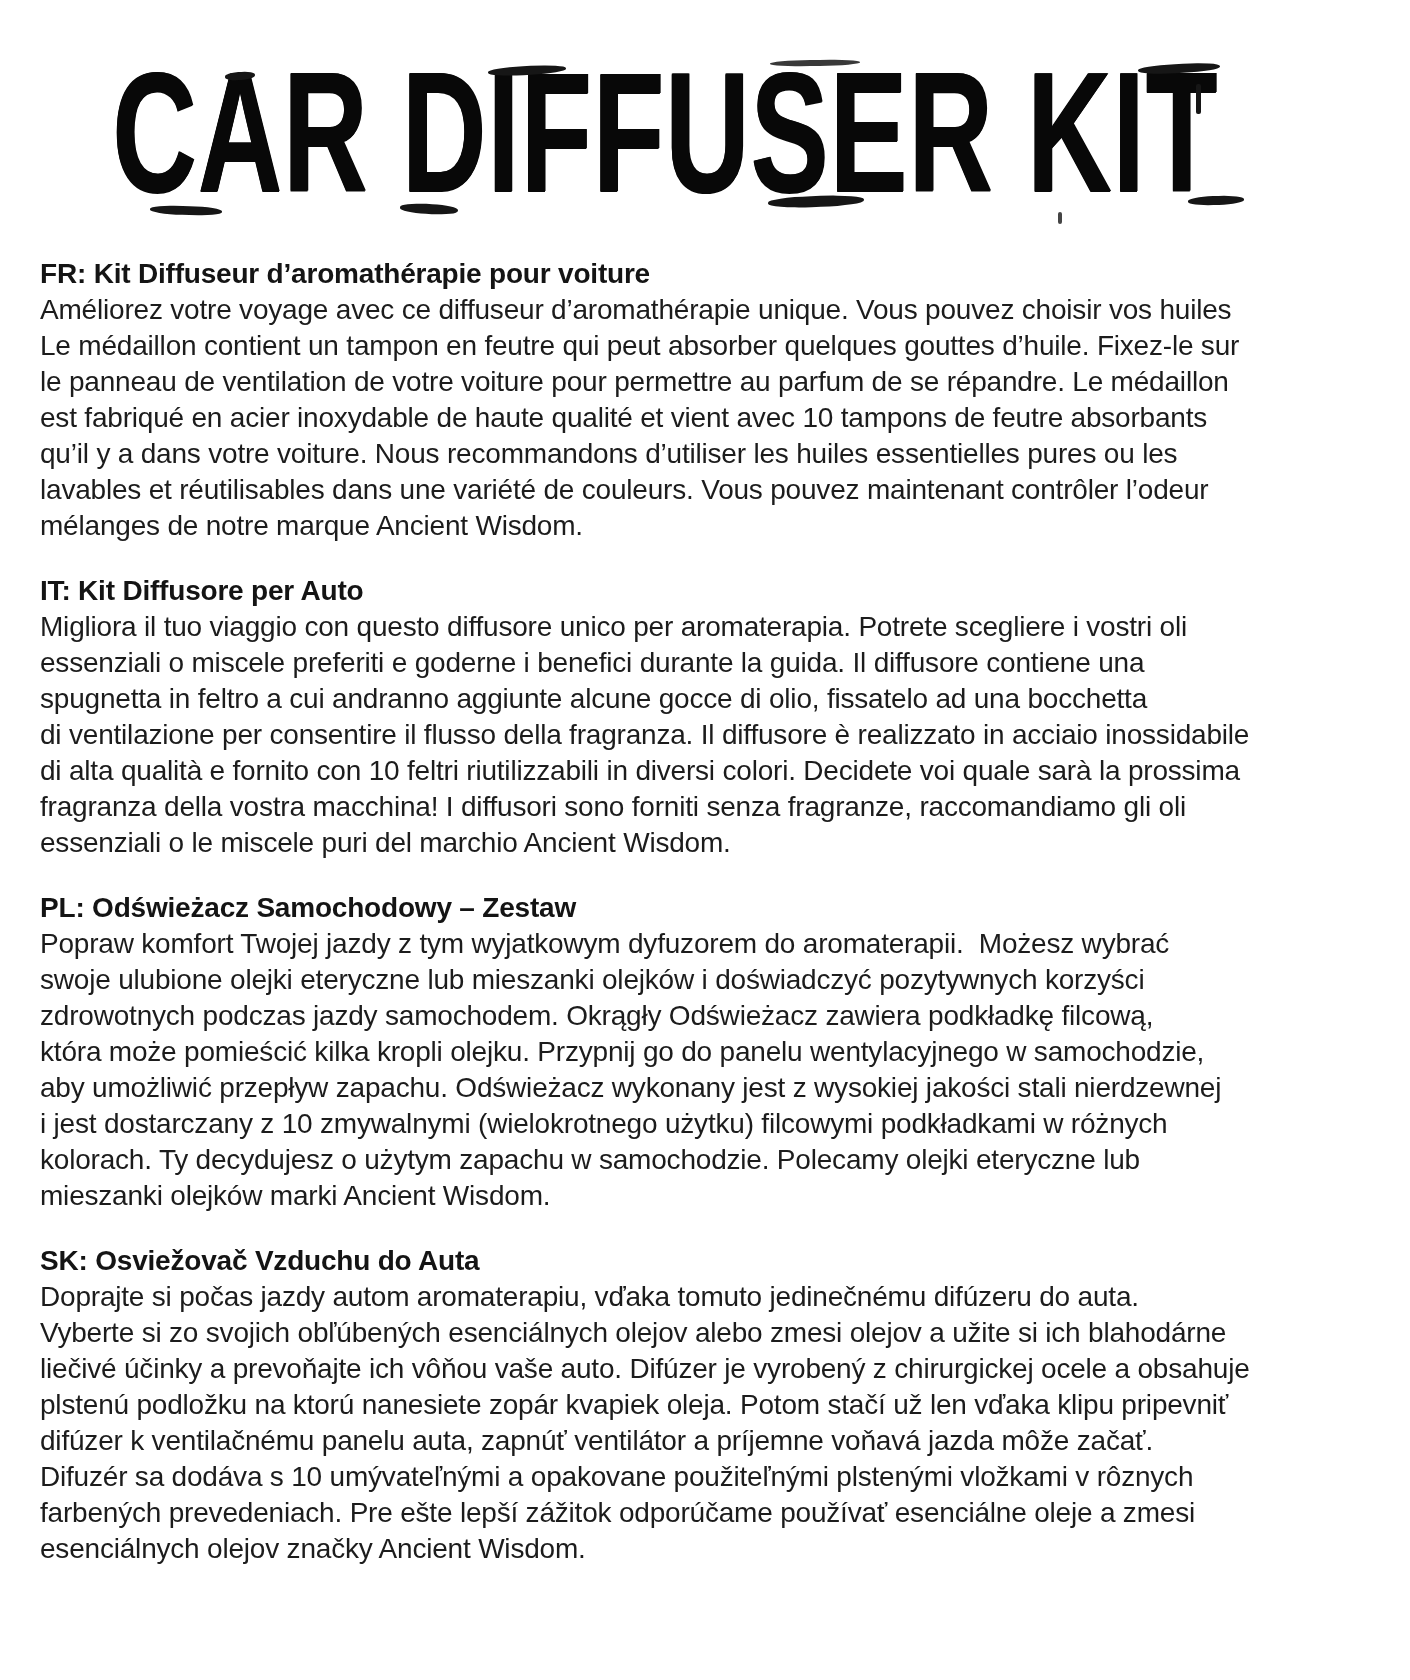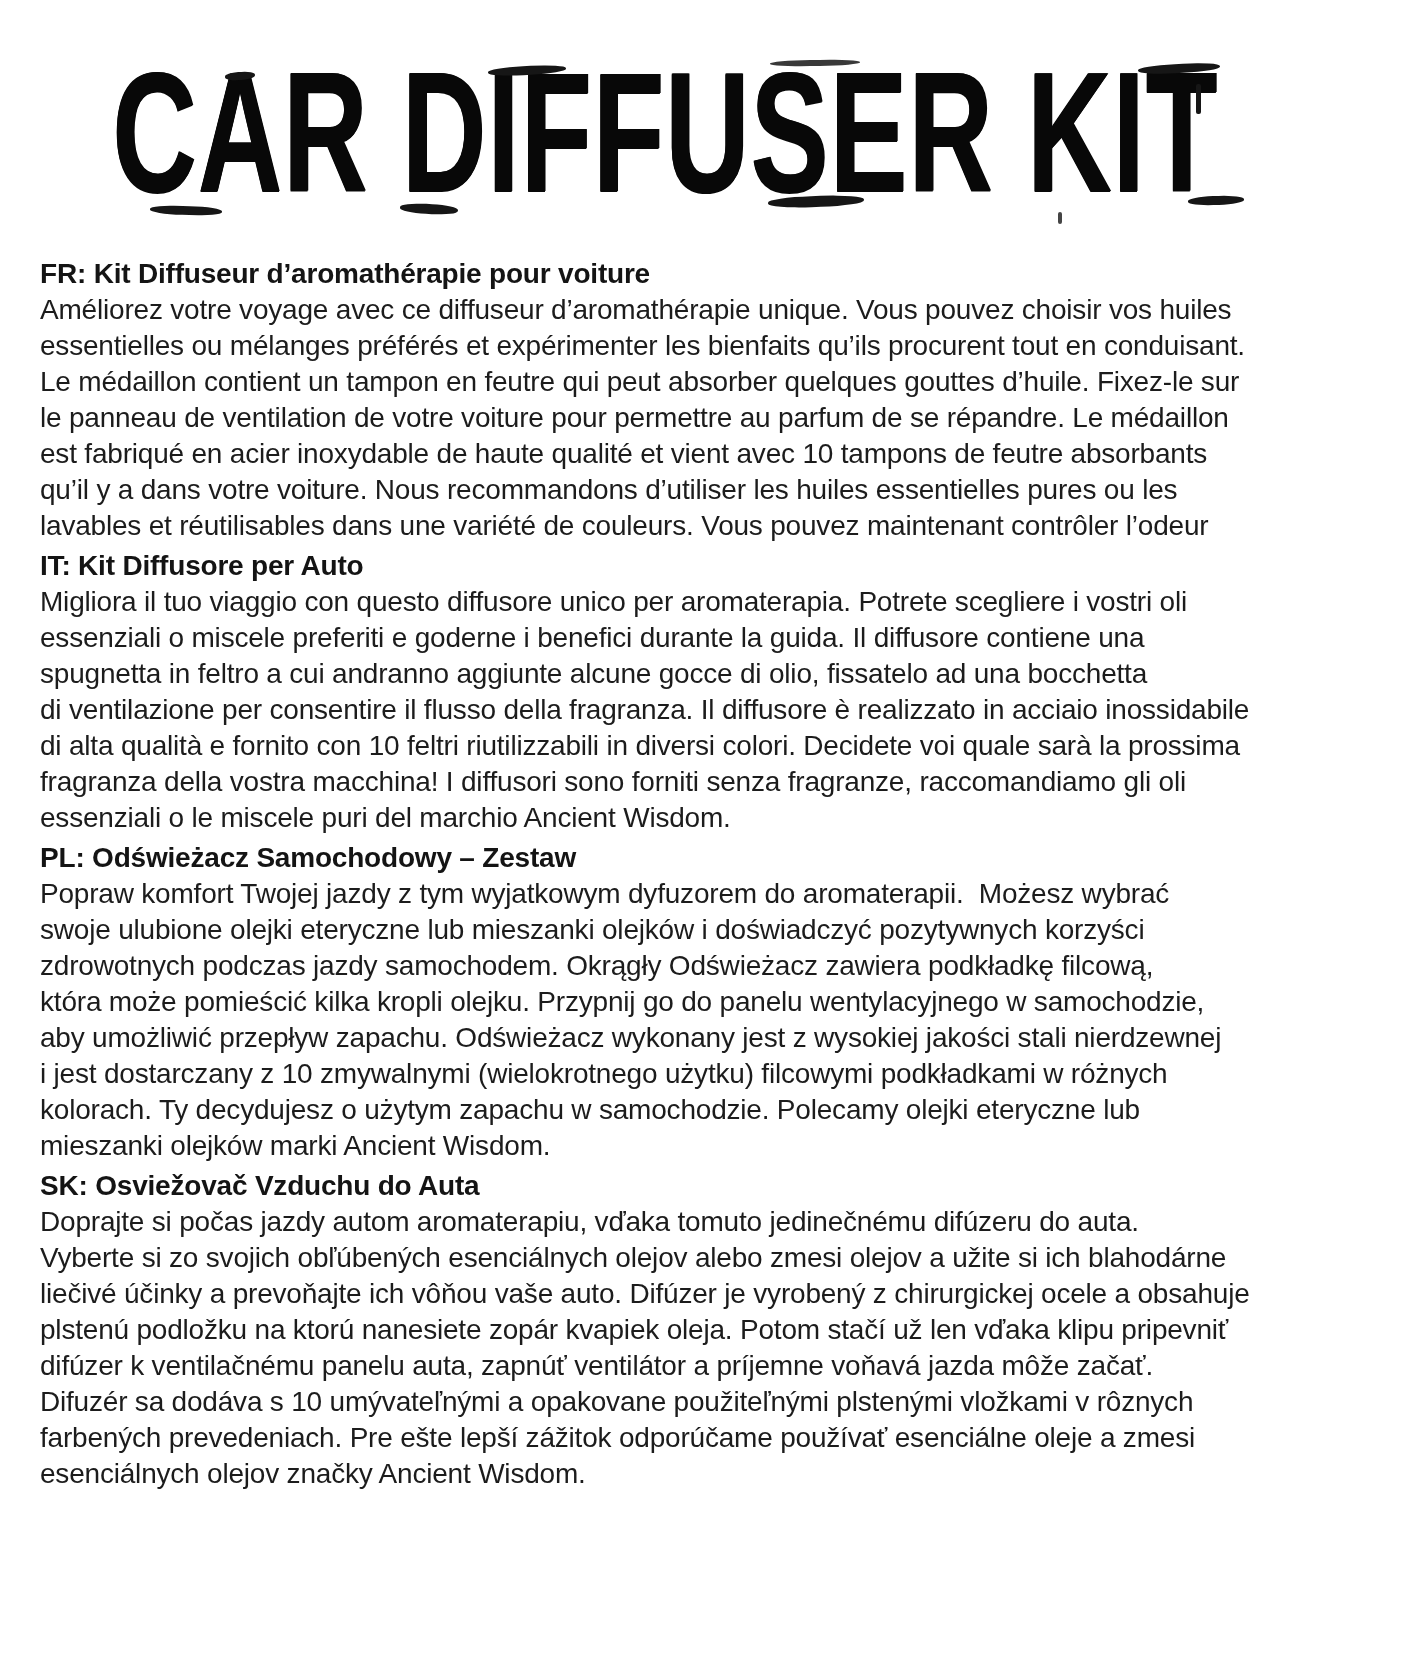--- a/index.html
+++ b/index.html
@@ -41,21 +41,21 @@
   .smudge {
     position: absolute;
     background: #161616;
     border-radius: 45%;
   }
 
   
   .content {
     padding: 0 40px 0 40px;
   }
-  .section { margin-top: 4px; }
+  .section { margin-top: 29px; }
   .section:first-child { margin-top: 31px; }
   .heading, .line {
     font-size: 28px;
     line-height: 36px;
     letter-spacing: -0.2px;
     white-space: pre;
     color: #1c1c1c;
   }
   .heading { font-weight: bold; color: #141414; }
 </style>
@@ -74,26 +74,26 @@
   <div class="smudge" style="left:768px; top:156px; width:96px; height:11px; transform:rotate(-2deg);"></div>
   <div class="smudge" style="left:1188px; top:156px; width:56px; height:9px; transform:rotate(-2deg);"></div>
   <div class="smudge" style="left:1196px; top:44px; width:5px; height:30px; border-radius:2px;"></div>
   <div class="smudge" style="left:1058px; top:172px; width:4px; height:12px; border-radius:2px; opacity:.8;"></div>
 </div>
 
 <div class="content" id="sections-root">
     <section class="section">
       <div class="heading">FR: Kit Diffuseur d’aromathérapie pour voiture</div>
       <div class="line">Améliorez votre voyage avec ce diffuseur d’aromathérapie unique. Vous pouvez choisir vos huiles</div>
-      <div class="line">essentielles ou mélanges préférés et expérimenter les bienfaits qu’ils procurent tout en conduisant.</div>
       <div class="line">Le médaillon contient un tampon en feutre qui peut absorber quelques gouttes d’huile. Fixez-le sur</div>
       <div class="line">le panneau de ventilation de votre voiture pour permettre au parfum de se répandre. Le médaillon</div>
       <div class="line">est fabriqué en acier inoxydable de haute qualité et vient avec 10 tampons de feutre absorbants</div>
       <div class="line">qu’il y a dans votre voiture. Nous recommandons d’utiliser les huiles essentielles pures ou les</div>
       <div class="line">lavables et réutilisables dans une variété de couleurs. Vous pouvez maintenant contrôler l’odeur</div>
+      <div class="line">mélanges de notre marque Ancient Wisdom.</div>
     </section>
     <section class="section">
       <div class="heading">IT: Kit Diffusore per Auto</div>
       <div class="line">Migliora il tuo viaggio con questo diffusore unico per aromaterapia. Potrete scegliere i vostri oli</div>
       <div class="line">essenziali o miscele preferiti e goderne i benefici durante la guida. Il diffusore contiene una</div>
       <div class="line">spugnetta in feltro a cui andranno aggiunte alcune gocce di olio, fissatelo ad una bocchetta</div>
       <div class="line">di ventilazione per consentire il flusso della fragranza. Il diffusore è realizzato in acciaio inossidabile</div>
       <div class="line">di alta qualità e fornito con 10 feltri riutilizzabili in diversi colori. Decidete voi quale sarà la prossima</div>
       <div class="line">fragranza della vostra macchina! I diffusori sono forniti senza fragranze, raccomandiamo gli oli</div>
       <div class="line">essenziali o le miscele puri del marchio Ancient Wisdom.</div>

